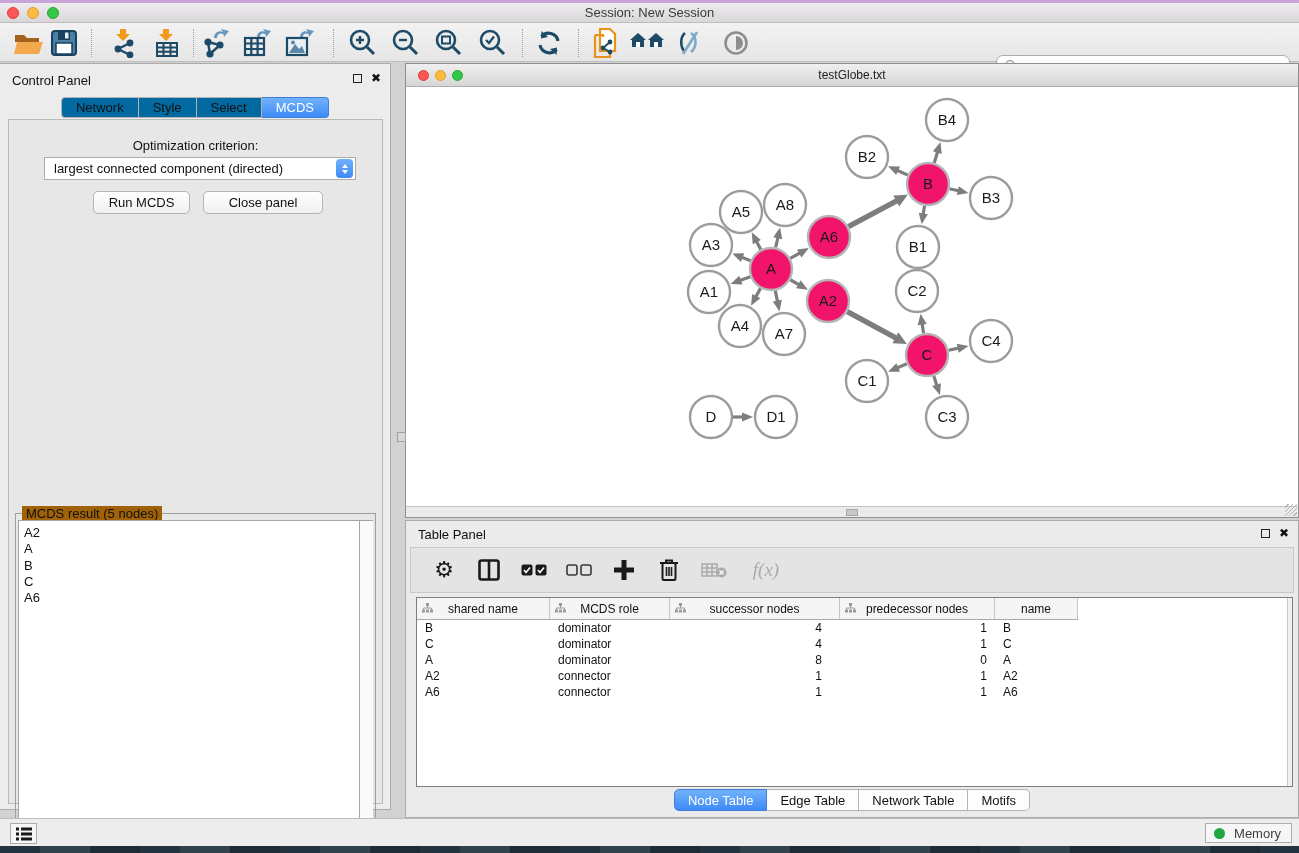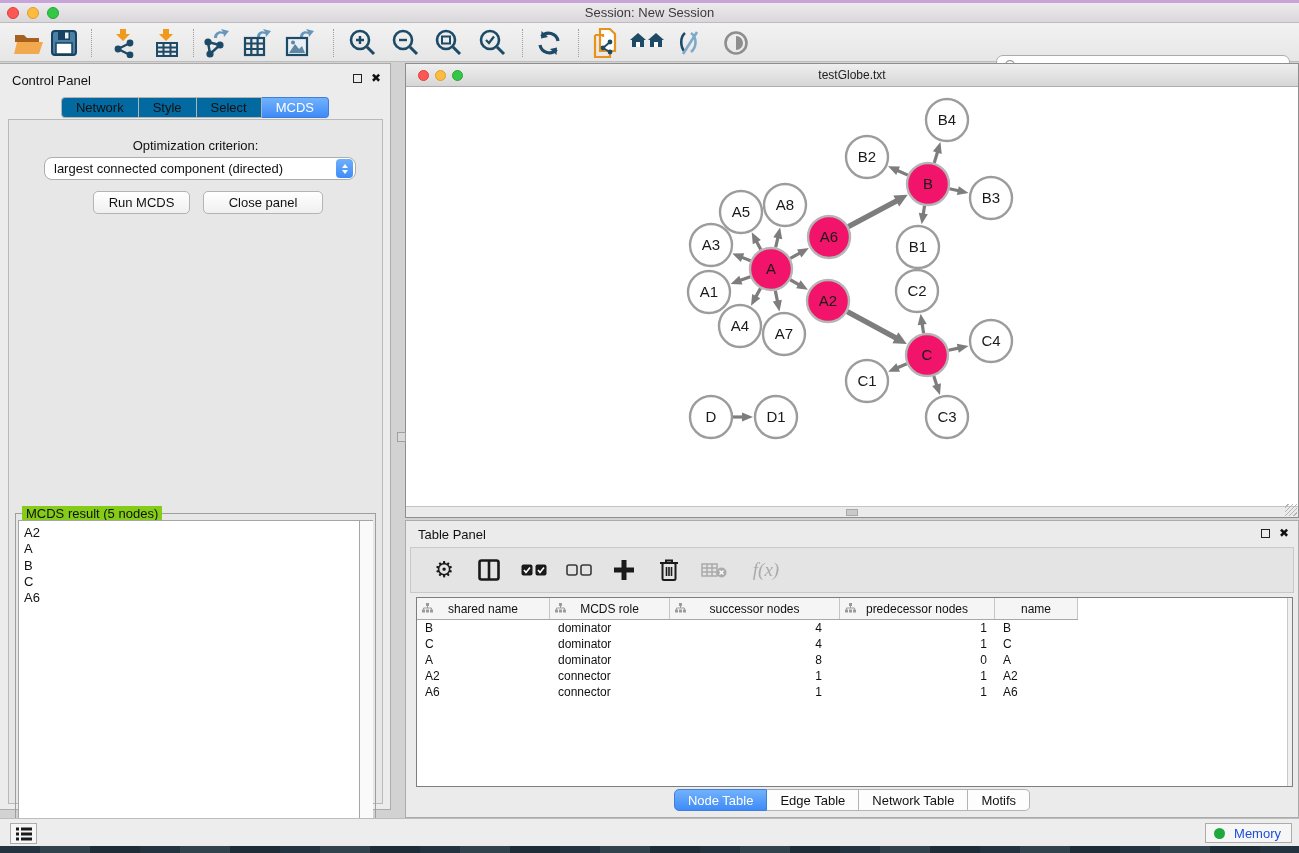--- a/index.html
+++ b/index.html
@@ -38,34 +38,34 @@
   .ctabs { position:absolute; left:0; top:33px; width:100%; display:flex; justify-content:center; }
   .ctab { height:21px; padding:0 14px; background:#0369a1; border:1px solid #B3B3B3; border-left:none;
     font-size:13px; color:#111; display:flex; align-items:center; }
   .ctab:first-child { border-left:1px solid #B3B3B3; border-radius:4px 0 0 4px; }
   .ctab:last-child { border-radius:0 4px 4px 0; }
   .ctab.active { background:linear-gradient(#72B2FC,#3E8BF8); color:#FFF; border-color:#3F7ED9; }
 
   #cp-body { position:absolute; left:8px; top:55px; width:375px; height:685px; background:#E7E7E7; border:1px solid #B9B9B9; }
   #opt-label { position:absolute; left:0; top:18px; width:100%; text-align:center; font-size:13px; color:#111; }
   #criterion-select { position:absolute; left:35px; top:37px; width:312px; height:23px; background:#FFF;
-    border:1px solid #ADADAD; border-radius:8px; display:flex; align-items:center; }
+    border:1px solid #ADADAD; border-radius:0; display:flex; align-items:center; }
   #criterion-select .val { font-size:13px; color:#111; padding-left:9px; flex:1; }
   .stepper { width:17px; height:19px; margin-right:2px; border-radius:4px;
     background:linear-gradient(#6FB0FC,#3E8BF8); display:flex; flex-direction:column; align-items:center; justify-content:center; gap:2px; }
   .chev-up { width:0; height:0; border-left:3.5px solid transparent; border-right:3.5px solid transparent; border-bottom:4px solid #FFF; }
   .chev-dn { width:0; height:0; border-left:3.5px solid transparent; border-right:3.5px solid transparent; border-top:4px solid #FFF; }
   .btn { position:absolute; top:71px; height:23px; background:linear-gradient(#FFFFFF,#F0F0F0);
     border:1px solid #B4B4B4; border-radius:5px; font-size:13px; color:#111;
     display:flex; align-items:center; justify-content:center; }
   #run-btn { left:84px; width:97px; }
   #closep-btn { left:194px; width:120px; }
 
   #result-group { position:absolute; left:6px; top:393px; width:361px; height:342px; border:1px solid #9E9E9E; }
-  #result-title { position:absolute; left:6px; top:-8px; background:#84cc16; padding:0 4px; font-size:13px; color:#111; }
+  #result-title { position:absolute; left:6px; top:-8px; background:#a16207; padding:0 4px; font-size:13px; color:#111; }
   #result-list { position:absolute; left:2px; top:6px; width:343px; height:330px; background:#FFF; border:1px solid #A5A5A5; padding:4px 0 0 5px; }
   #result-scroll { position:absolute; right:2px; top:6px; width:14px; height:330px; background:#FAFAFA; border:1px solid #A5A5A5; border-right:none; }
   .result-item { font-size:13px; color:#111; line-height:16.3px; }
 
   
   #net-window { left:405px; top:63px; width:894px; height:455px; background:#FFF; border:1px solid #8E8E8E; }
   #net-titlebar { position:absolute; left:0; top:0; width:100%; height:23px;
     background:linear-gradient(#EFEFEF,#D6D6D6); border-bottom:1px solid #ADADAD;
     display:flex; align-items:center; justify-content:center; }
   #net-titlebar .title { font-size:12px; color:#222; }
@@ -97,21 +97,21 @@
     font-size:13px; color:#111; display:flex; align-items:center; }
   .btab:first-child { border-left:1px solid #B3B3B3; border-radius:5px 0 0 5px; }
   .btab:last-child { border-radius:0 5px 5px 0; }
   .btab.active { background:linear-gradient(#72B2FC,#3E8BF8); color:#FFF; border-color:#3F7ED9; }
 
   
   #statusbar { left:0; top:818px; width:1299px; height:28px; background:#EDEDED; border-top:1px solid #BDBDBD; }
   #list-btn { position:absolute; left:10px; top:4px; width:27px; height:21px; background:#F6F6F6; border:1px solid #ACACAC;
     display:flex; align-items:center; justify-content:center; }
   #memory-btn { position:absolute; right:7px; top:4px; height:20px; padding:0 10px 0 8px; background:#F6F6F6;
-    border:1px solid #ACACAC; display:flex; align-items:center; gap:9px; font-size:13px; color:#1d4ed8; }
+    border:1px solid #ACACAC; display:flex; align-items:center; gap:9px; font-size:13px; color:#404040; }
   #memory-dot { width:11px; height:11px; border-radius:50%; background:#1FA83D; }
   #desktop-strip { left:0; top:846px; width:1299px; height:7px;
     background:repeating-linear-gradient(90deg,#233440 0 40px,#31444E 40px 90px,#1D2C36 90px 140px); }
 
   svg { display:block; }
 </style>
 </head>
 <body>
 
 <div id="top-strip" class="abs"></div>

